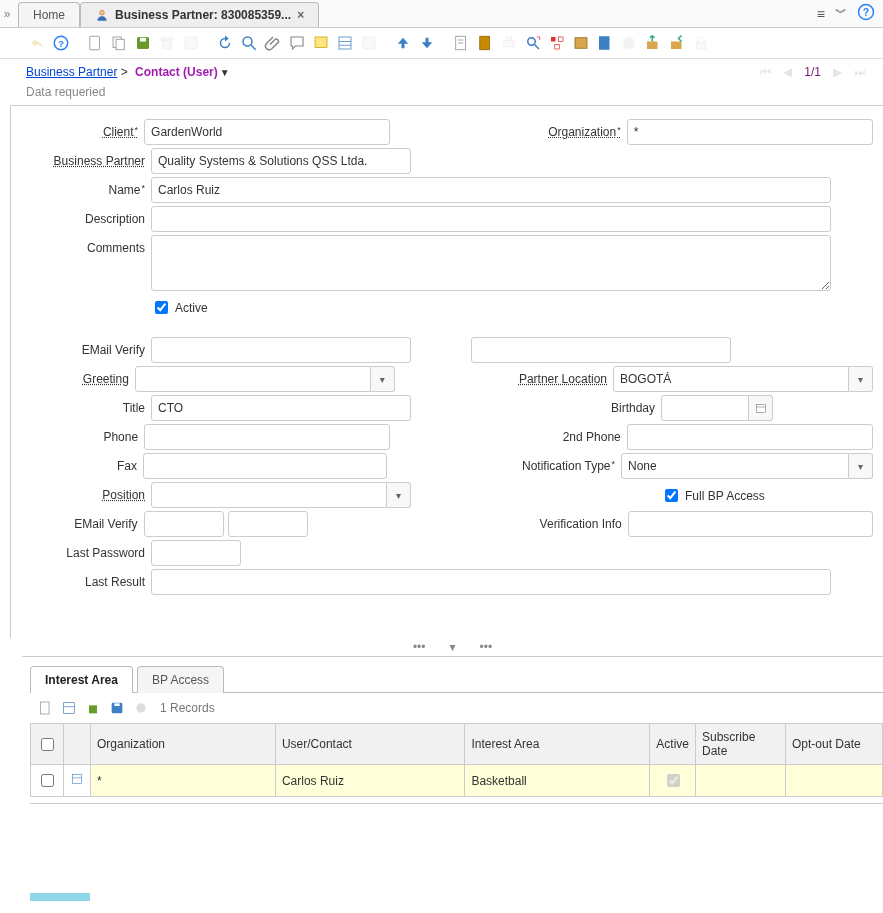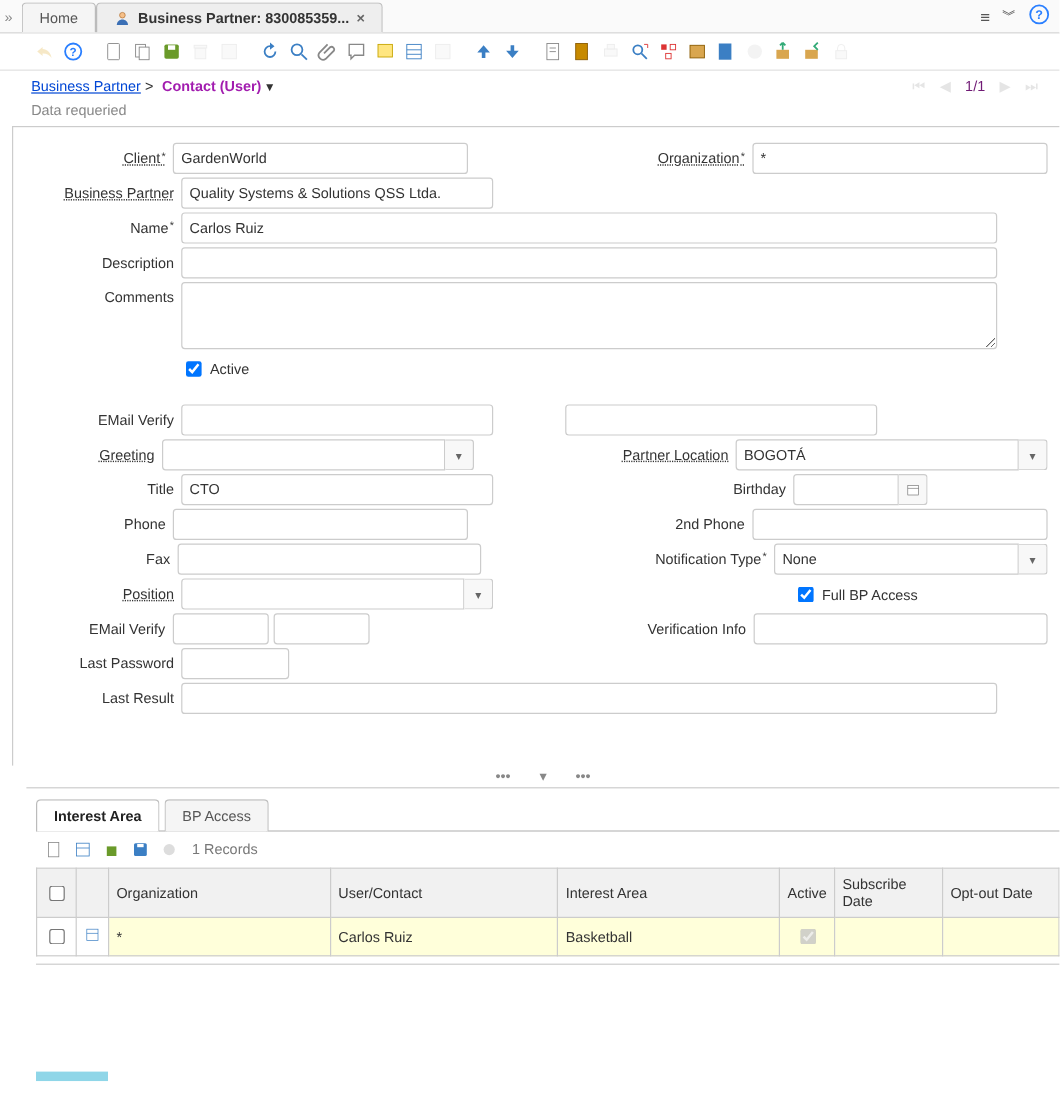--- a/index.html
+++ b/index.html
@@ -392,21 +392,21 @@
     <div class="lbl2">2nd Phone</div>
     <input class="text w260s" style="">
   </div>
 
   <div class="form-row">
     <div class="lbl">Fax</div>
     <input class="text w260" style="">
     <div class="col-gap"></div>
     <div class="lbl2 req">Notification Type</div>
     <div class="combo">
-        <input class="text" style="width: 204px;" value="None">
+        <input class="text" style="width: 228px;" value="None">
         <div class="cbtn">
           <span class="caret-down"></span>
         </div>
       </div>
   </div>
 
   <div class="form-row">
     <div class="lbl link">Position</div>
     <div class="combo">
         <input class="text" style="width: 236px;">

